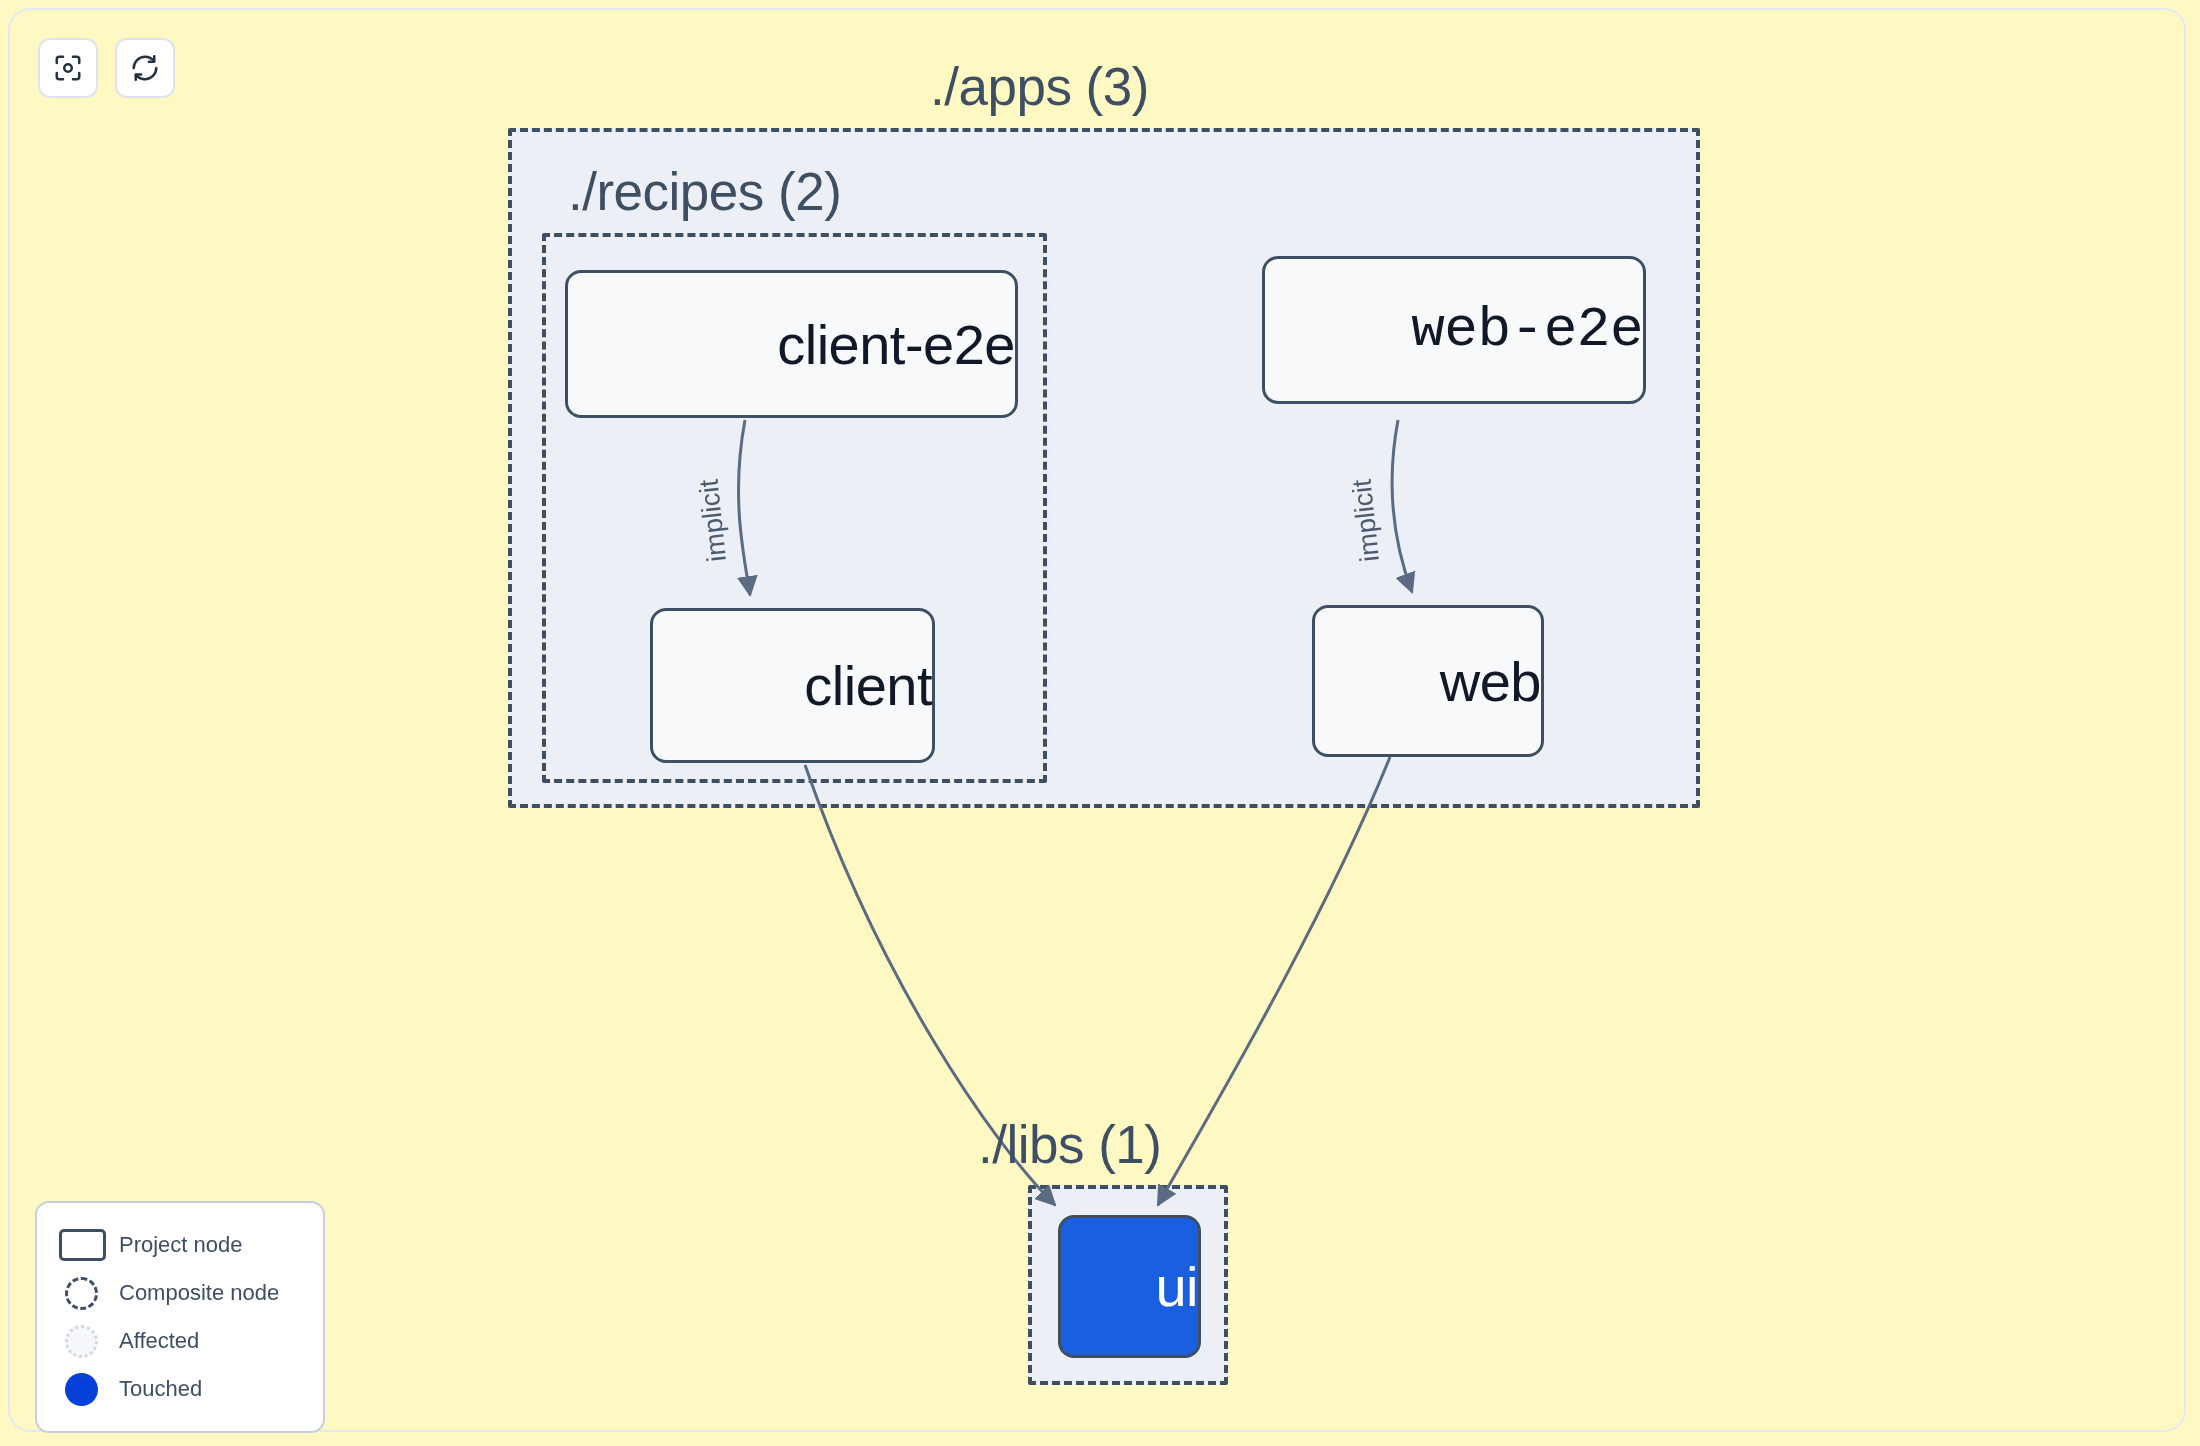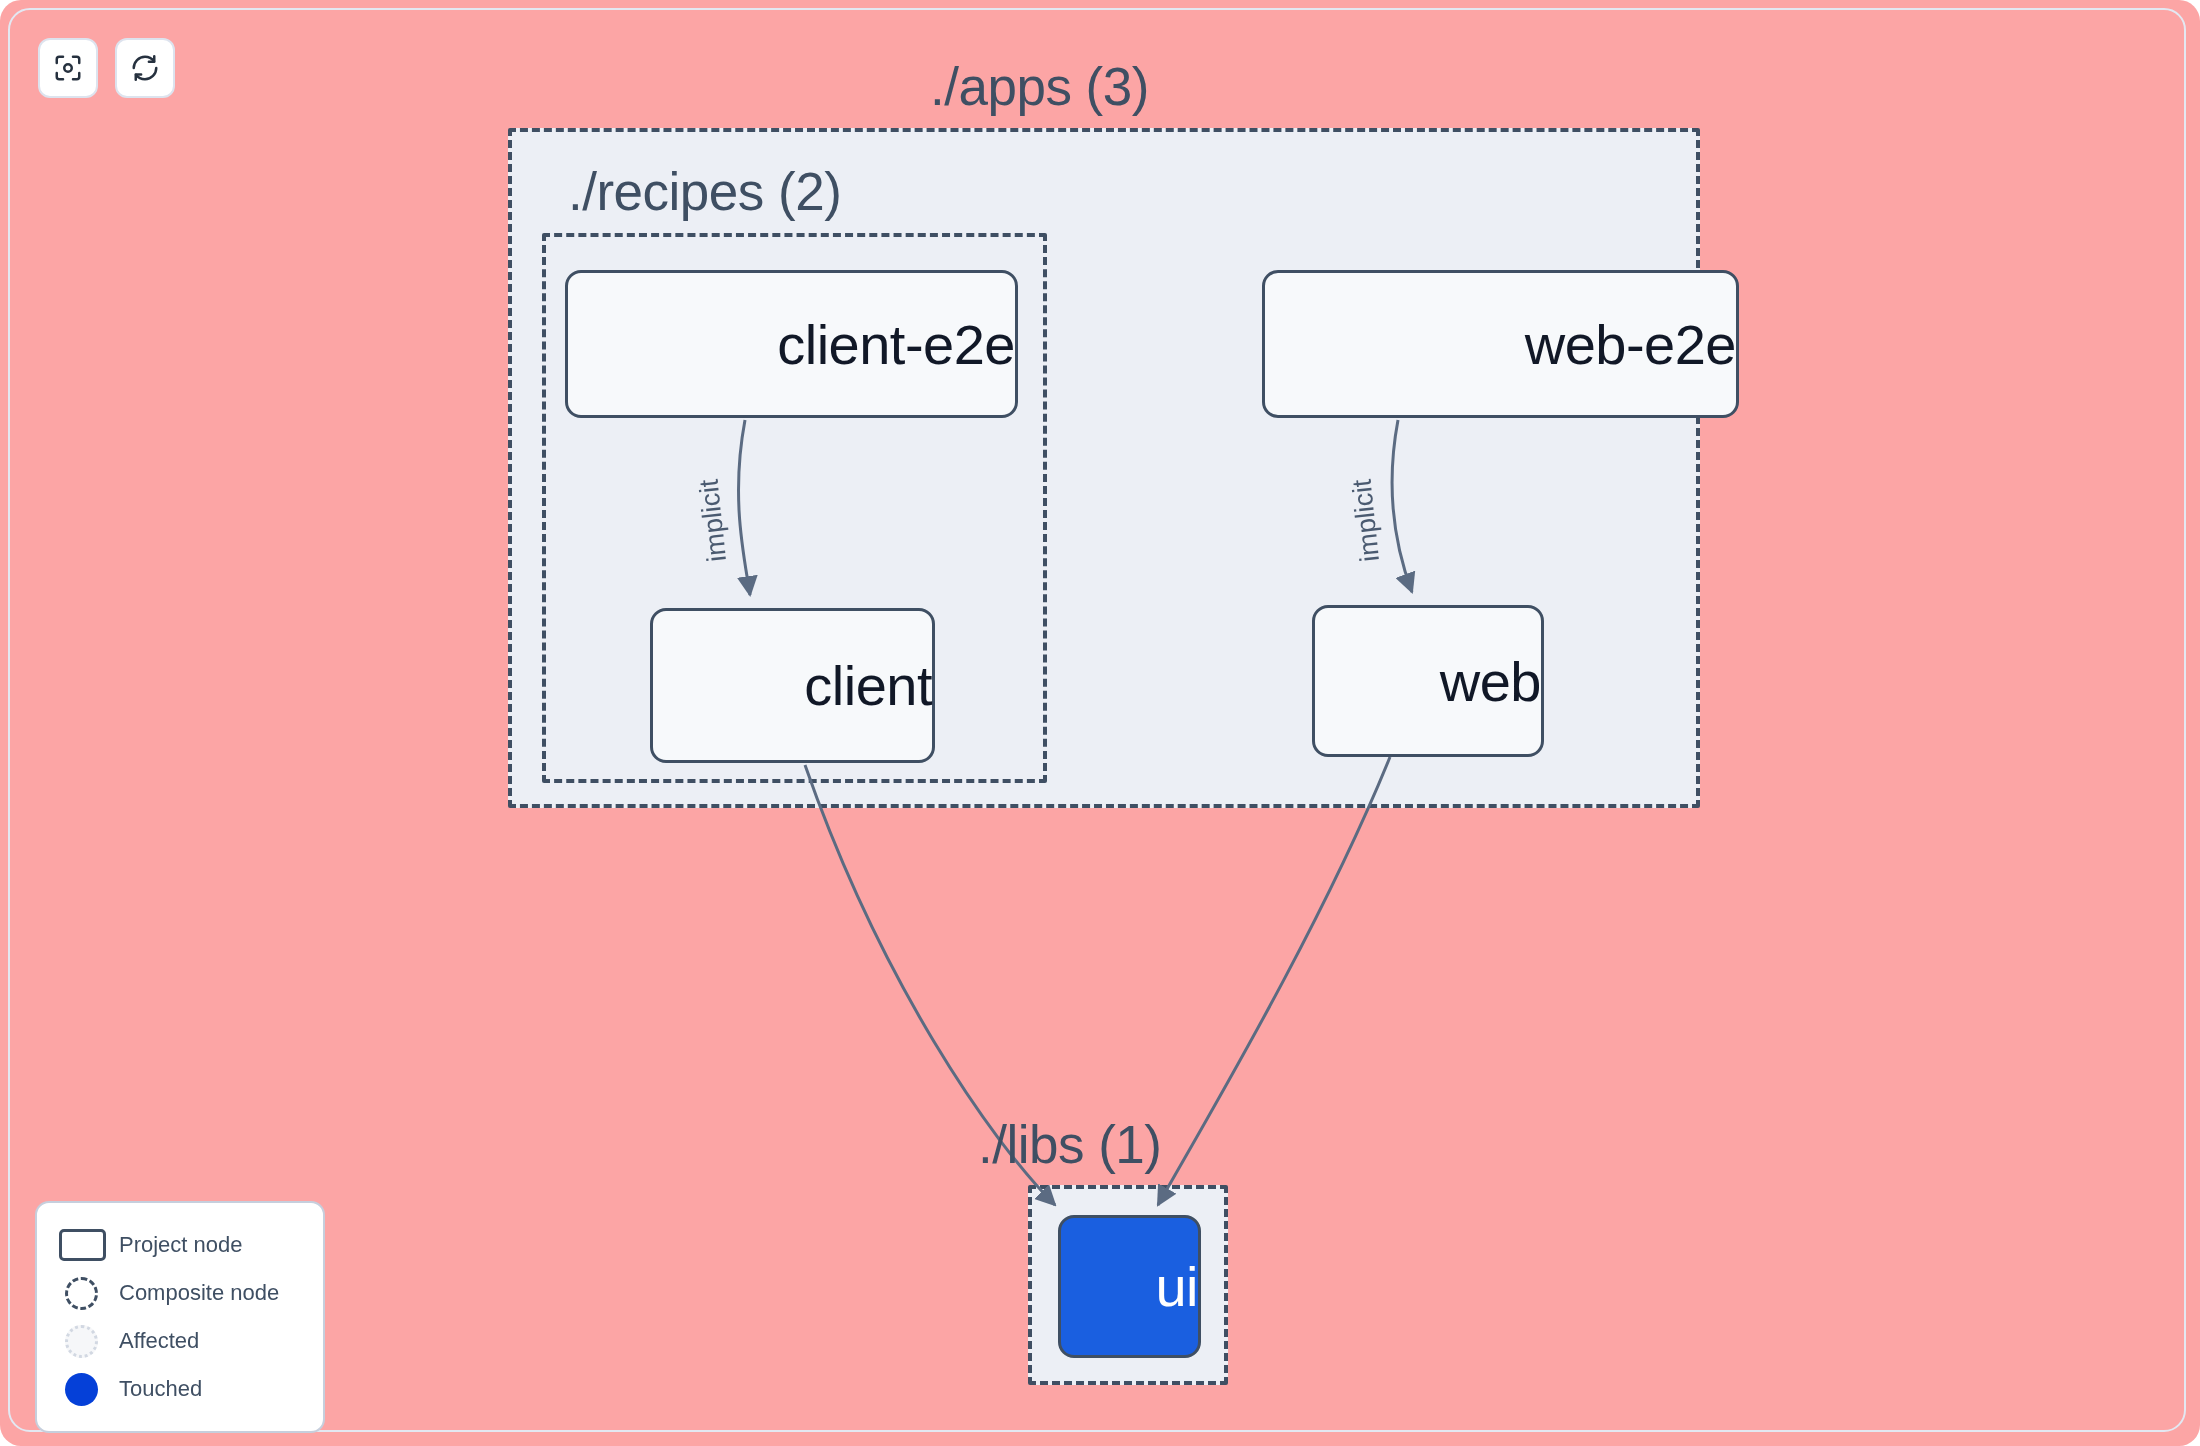--- a/index.html
+++ b/index.html
@@ -5,23 +5,22 @@
   html, body {
     margin: 0;
     padding: 0;
     background: #ffffff;
     font-family: "Liberation Sans", sans-serif;
   }
   #stage {
     position: relative;
     width: 2200px;
     height: 1446px;
-    background: #fca5a5;
+    background: #fef9c3;
     overflow: hidden;
-    border-radius: 21px;
   }
   
   .panel-frame {
     position: absolute;
     left: 8px;
     top: 8px;
     width: 2178px;
     height: 1424px;
     border: 2px solid #e3e8f2;
     border-radius: 22px;
@@ -236,21 +235,21 @@
     <div class="edge-label" style="left:1325px; top:505px; transform:rotate(-96deg);">implicit</div>
 
     <div class="node" style="left:565px; top:270px; width:453px; height:148px;">
       <span>client-e2e</span>
     </div>
 
     <div class="node" style="left:650px; top:608px; width:285px; height:155px;">
       <span>client</span>
     </div>
 
-    <div class="node" style="left:1262px; top:270px; width:477px; height:148px;">
+    <div class="node" style="left:1262px; top:256px; width:384px; height:148px;font-family:Liberation Mono, monospace;">
       <span>web-e2e</span>
     </div>
 
     <div class="node" style="left:1312px; top:605px; width:232px; height:152px;padding-left:38px;">
       <span>web</span>
     </div>
 
     <div class="node touched" style="left:1058px; top:1215px; width:143px; height:143px;">
       <span>ui</span>
     </div>

